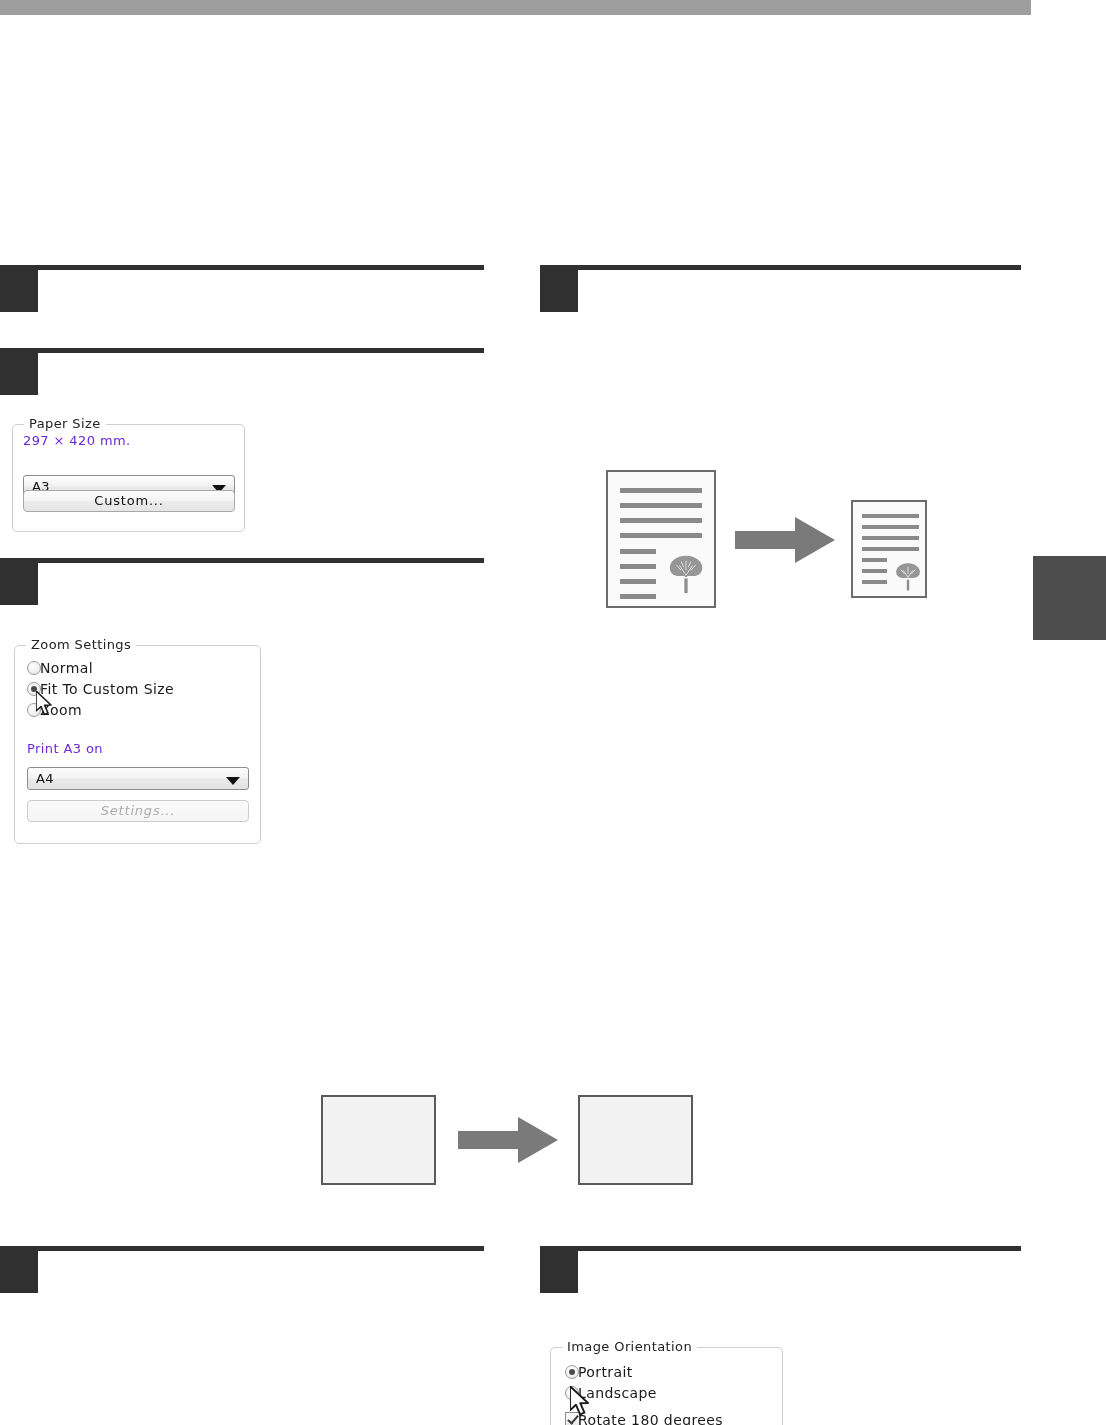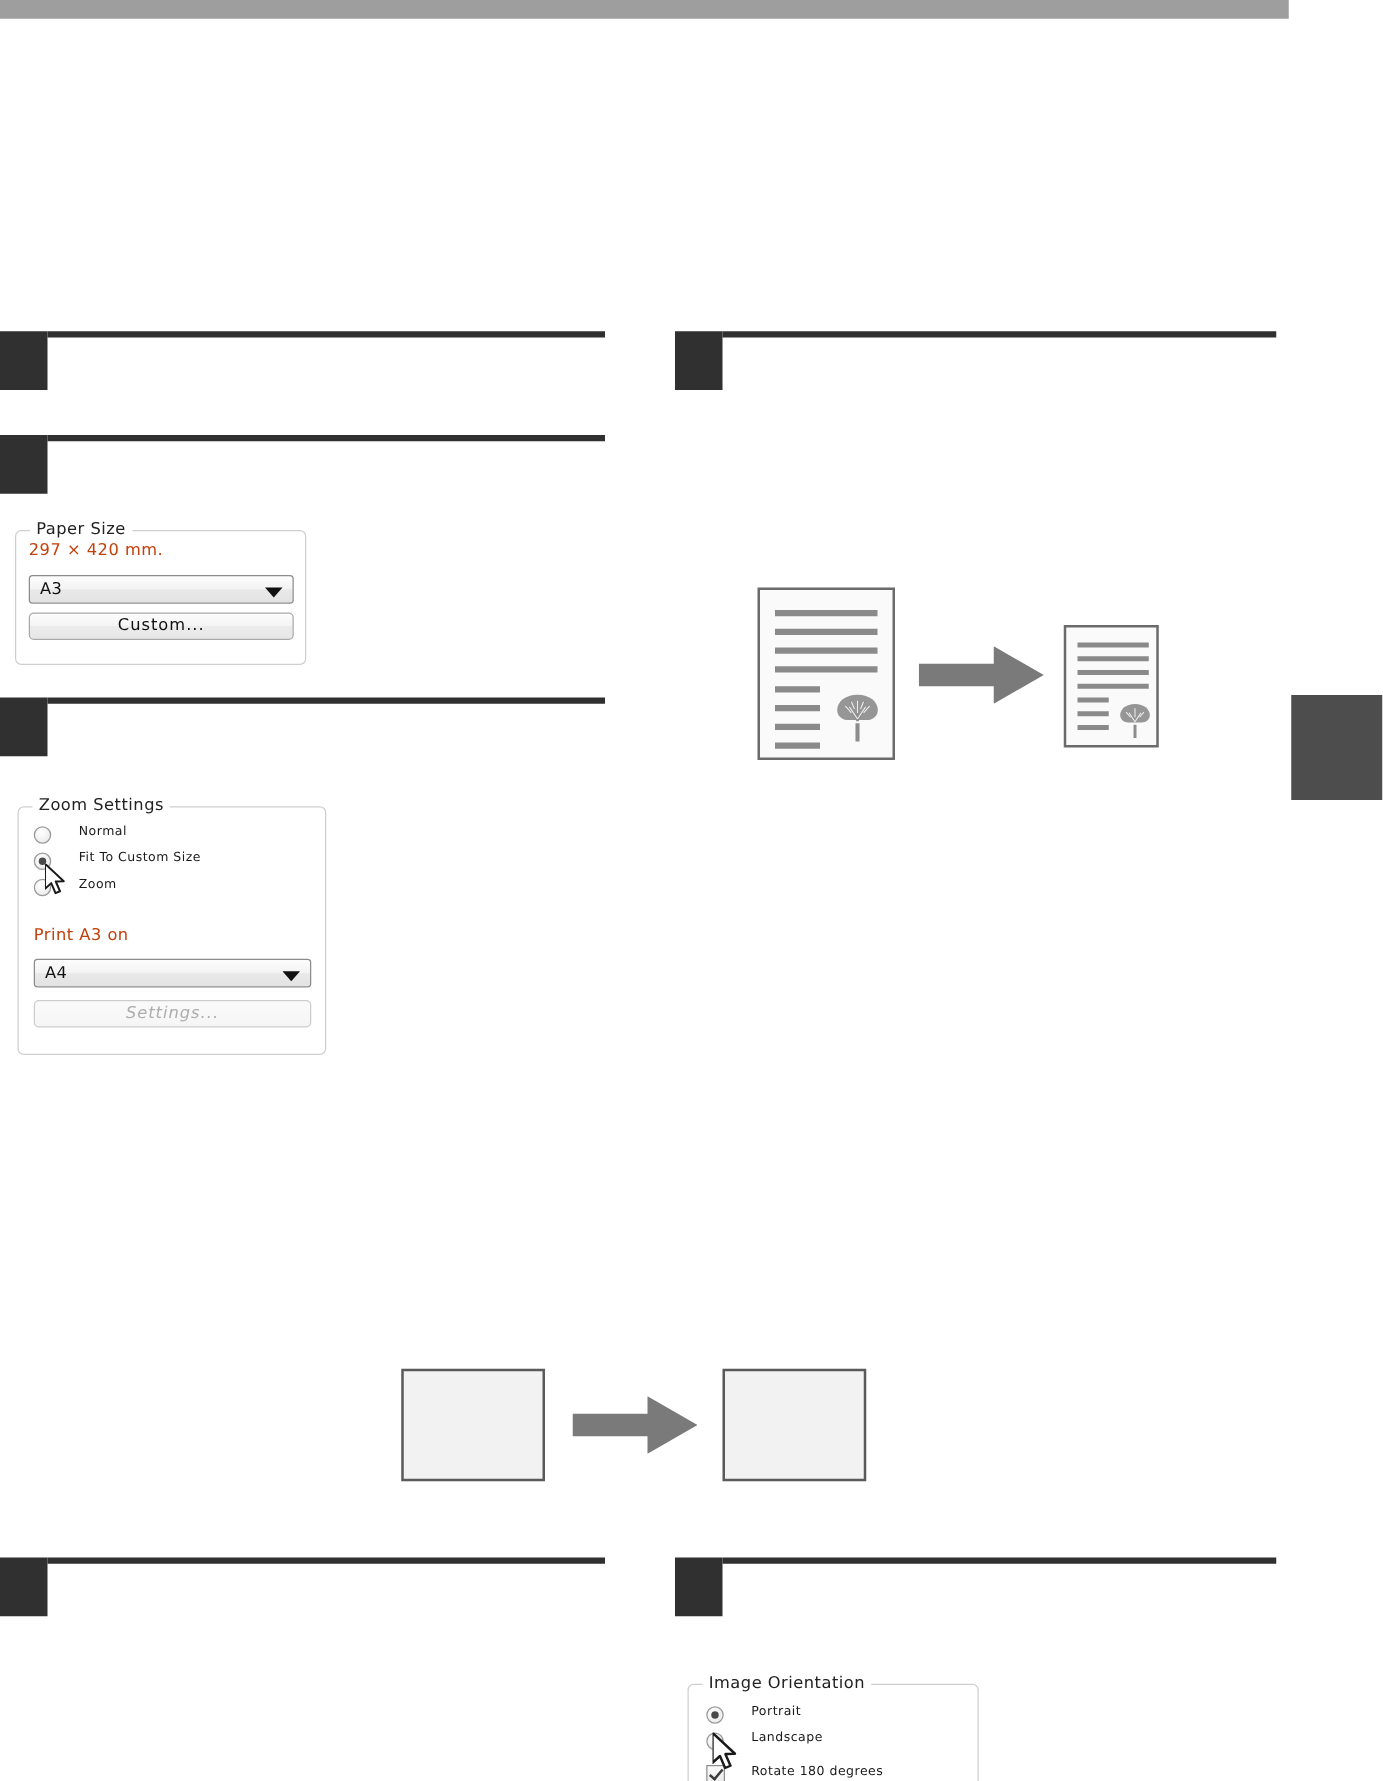--- a/index.html
+++ b/index.html
@@ -87,21 +87,21 @@
     position: absolute;
     left: 0;
     top: 0;
     right: 0;
     bottom: 0;
   }
 
   .static-text {
     position: absolute;
     font-size: 13px;
-    color: #c2410c;
+    color: #6d28d9;
     letter-spacing: 0.4px;
     white-space: nowrap;
   }
 
   
   .combo {
     position: absolute;
     height: 23px;
     border: 1px solid #8c8c8c;
     border-radius: 3px;
@@ -192,23 +192,23 @@
     left: 4px;
     top: 0px;
     width: 4px;
     height: 9px;
     border: solid #3a3a3a;
     border-width: 0 2px 2px 0;
     transform: rotate(40deg);
   }
   .opt-label {
     position: absolute;
-    left: 36px;
-    top: 0;
-    font-size: 10px;
+    left: 13px;
+    top: 0;
+    font-size: 14px;
     color: #1a1a1a;
     letter-spacing: 0.4px;
   }
 
   
   .cursor {
     position: absolute;
     width: 20px;
     height: 28px;
     pointer-events: none;
@@ -254,21 +254,21 @@
 <div class="sec" style="left:0px; top:348px; width:484px;">
   <div class="marker"></div>
   <div class="rule" style="width:446px;"></div>
   <div class="heading-text"></div>
 </div>
 
 <div class="groupbox" style="left:12px; top:424px; width:233px; height:108px;">
   <div class="gb-title">Paper Size</div>
   <div class="gb-body">
     <div class="static-text" style="left:10px; top:8px;">297 × 420 mm.</div>
-    <div class="combo" style="left:10px; top:35px; width:212px;text-align:center;">
+    <div class="combo" style="left:10px; top:50px; width:212px;text-align:center;">
       <span class="combo-value">A3</span>
       <span class="combo-arrow"></span>
     </div>
     <div class="button" style="left:10px; top:65px; width:212px;">Custom...</div>
   </div>
 </div>
 
 <div class="sec" style="left:0px; top:558px; width:484px;">
   <div class="marker"></div>
   <div class="rule" style="width:446px;"></div>

